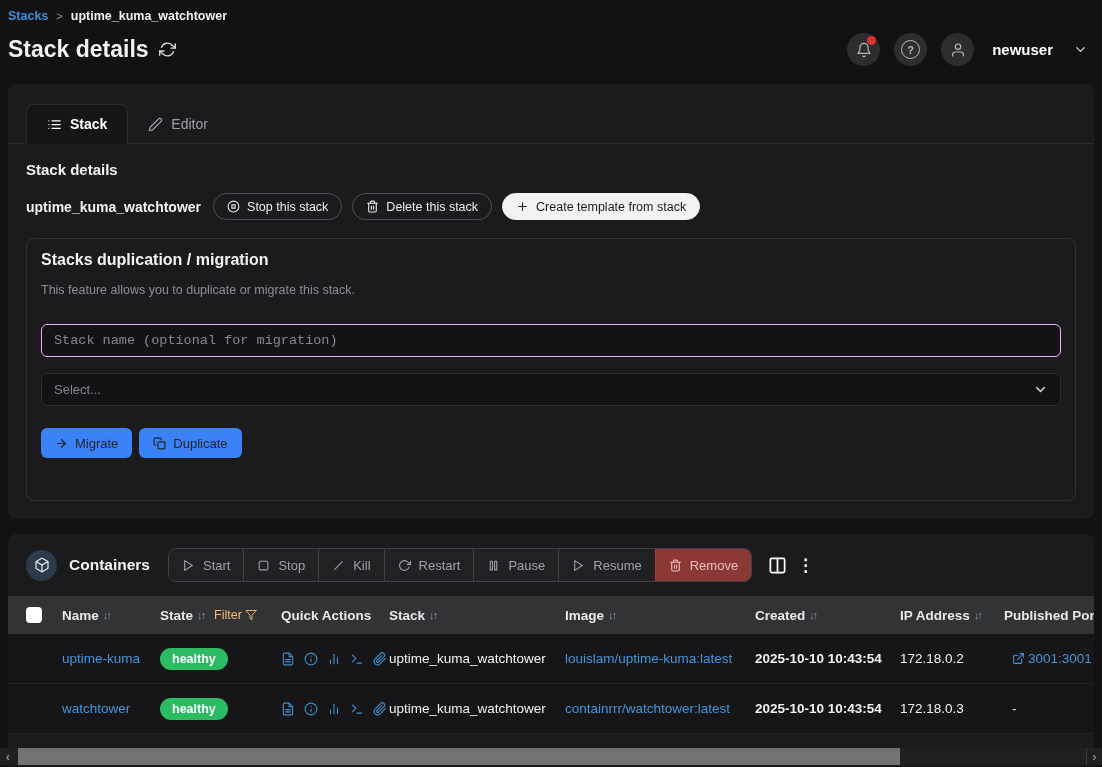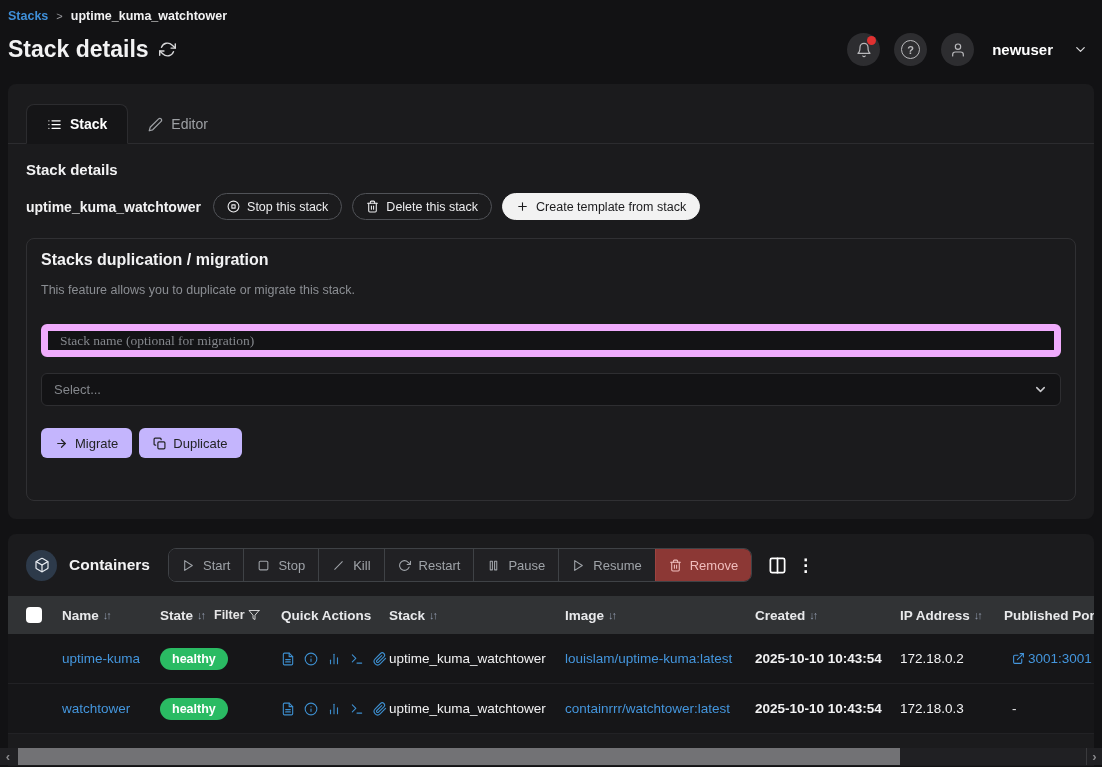--- a/index.html
+++ b/index.html
@@ -45,27 +45,27 @@
   .section-title { font-size:15px; font-weight:700; margin-bottom:15px; }
   .stack-row { display:flex; align-items:center; gap:10px; margin-bottom:18px; }
   .stack-name { font-size:14px; font-weight:600; margin-right:2px; }
   .pill-btn { display:flex; align-items:center; gap:7px; height:27px; padding:0 13px; border:1px solid #505257; border-radius:14px; background:transparent; color:#ececee; font-size:12.5px; cursor:pointer; font-family:inherit; }
   .pill-btn svg.ic { width:13px; height:13px; }
   .pill-btn.light { background:#f2f2f2; color:#1b1b1d; border-color:#f2f2f2; font-weight:500; }
 
   .dup-box { border:1px solid #303033; border-radius:8px; padding:12px 14px 42px 14px; }
   .dup-title { font-size:16px; font-weight:700; }
   .dup-desc { font-size:12.5px; color:#8b8e93; margin-top:14px; }
-  .text-input { width:100%; height:33px; margin-top:27px; background:#131315; border:7px solid #f0abfc; border-radius:6px; color:#e6e6e8; font-size:13.5px; padding:0 12px; font-family:Liberation Serif, serif; outline:none; }
+  .text-input { width:100%; height:33px; margin-top:27px; background:#131315; border:1px solid #f0abfc; border-radius:6px; color:#e6e6e8; font-size:13.5px; padding:0 12px; font-family:Liberation Mono, monospace; outline:none; }
   .text-input::placeholder { color:#84878c; }
   .select-box { display:flex; align-items:center; justify-content:space-between; height:33px; margin-top:16px; background:#131315; border:1px solid #2e2e31; border-radius:6px; padding:0 12px; cursor:pointer; }
   .select-box .ph { color:#84878c; font-size:13px; }
   .select-box svg.ic { width:15px; height:15px; color:#c9c9cc; stroke-width:2.4; }
   .dup-actions { display:flex; gap:7px; margin-top:22px; }
-  .gray-btn { display:flex; align-items:center; gap:7px; height:30px; padding:0 14px; background:#c4b5fd; color:#232426; border:none; border-radius:6px; font-size:13px; font-weight:500; cursor:default; font-family:inherit; }
+  .gray-btn { display:flex; align-items:center; gap:7px; height:30px; padding:0 14px; background:#3b82f6; color:#232426; border:none; border-radius:6px; font-size:13px; font-weight:500; cursor:default; font-family:inherit; }
   .gray-btn svg.ic { width:13px; height:13px; stroke-width:2.2; }
 
   
   .containers-panel { margin-top:15px; height:232px; overflow:hidden; border-radius:8px 8px 0 0; }
   .containers-bar { display:flex; align-items:center; padding:14px 14px 14px 18px; }
   .cube-badge { width:31px; height:31px; border-radius:50%; background:#2d3a4a; display:flex; align-items:center; justify-content:center; color:#e8ecf1; }
   .cube-badge svg.ic { width:16px; height:16px; stroke-width:1.8; }
   .containers-title { font-size:15.5px; font-weight:700; margin-left:12px; }
   .search-wrap { display:flex; align-items:center; margin-left:90px; width:220px; height:31px; background:#131315; border:1px solid #38383b; border-radius:6px; padding:0 9px; gap:7px; }
   .search-wrap svg.ic { width:14px; height:14px; color:#8b8e93; }
@@ -82,21 +82,21 @@
   .icon-btn { background:none; border:none; color:#fff; cursor:pointer; display:flex; align-items:center; justify-content:center; }
   .cols-btn { margin-left:16px; }
   .cols-btn svg.ic { width:19px; height:19px; stroke-width:2.2; }
   .kebab-btn { margin-left:10px; font-size:17px; font-weight:700; color:#fff; letter-spacing:0; }
 
   .tbl { width:100%; }
   .tr { display:grid; grid-template-columns:36px 98px 121px 108px 176px 190px 145px 104px 1fr; align-items:center; padding-left:18px; }
   .thead { background:#313335; height:38px; font-size:13.5px; font-weight:700; color:#e8e9eb; }
   .th { display:flex; align-items:center; gap:4px; overflow:hidden; white-space:nowrap; }
   .sort { color:#8d96a8; font-size:11px; letter-spacing:-2px; font-weight:400; cursor:pointer; }
-  .filter-lbl { color:#e5e5e5; font-weight:700; font-size:12.5px; margin-left:6px; cursor:pointer; display:flex; align-items:center; gap:3px; }
+  .filter-lbl { color:#fdba74; font-weight:400; font-size:12.5px; margin-left:6px; cursor:pointer; display:flex; align-items:center; gap:3px; }
   .filter-lbl svg.ic { width:12px; height:12px; stroke-width:1.8; }
   .row { height:50px; background:#161618; border-bottom:1px solid #222225; font-size:13.5px; }
   .cell { overflow:hidden; white-space:nowrap; }
   .link { color:#4496dd; cursor:pointer; }
   .badge { display:inline-block; background:#2abb63; color:#fff; font-size:12.5px; font-weight:700; padding:4px 12px; border-radius:12px; }
   .qa { display:flex; align-items:center; gap:9px; color:#3d8ece; }
   .qa svg.ic { width:14px; height:14px; stroke-width:1.9; cursor:pointer; }
   .checkbox { width:16px; height:16px; background:#fff; border-radius:4px; cursor:pointer; }
   .created { font-weight:600; }
   .ports-link { display:flex; align-items:center; gap:3px; color:#4496dd; cursor:pointer; padding-left:8px; }

